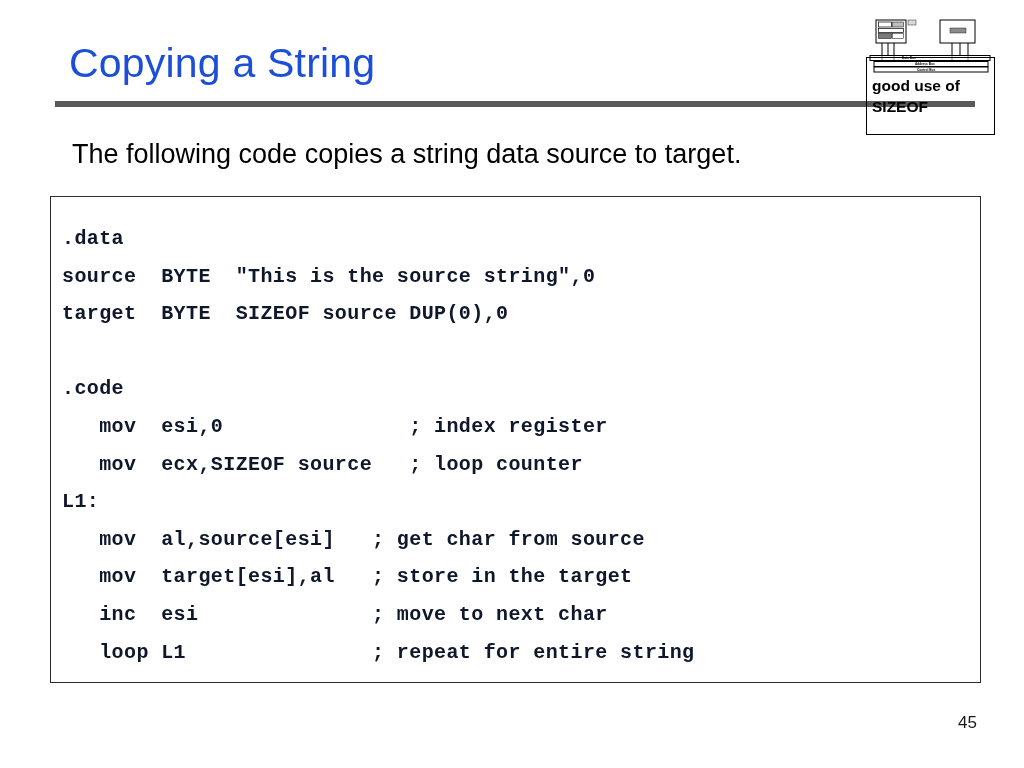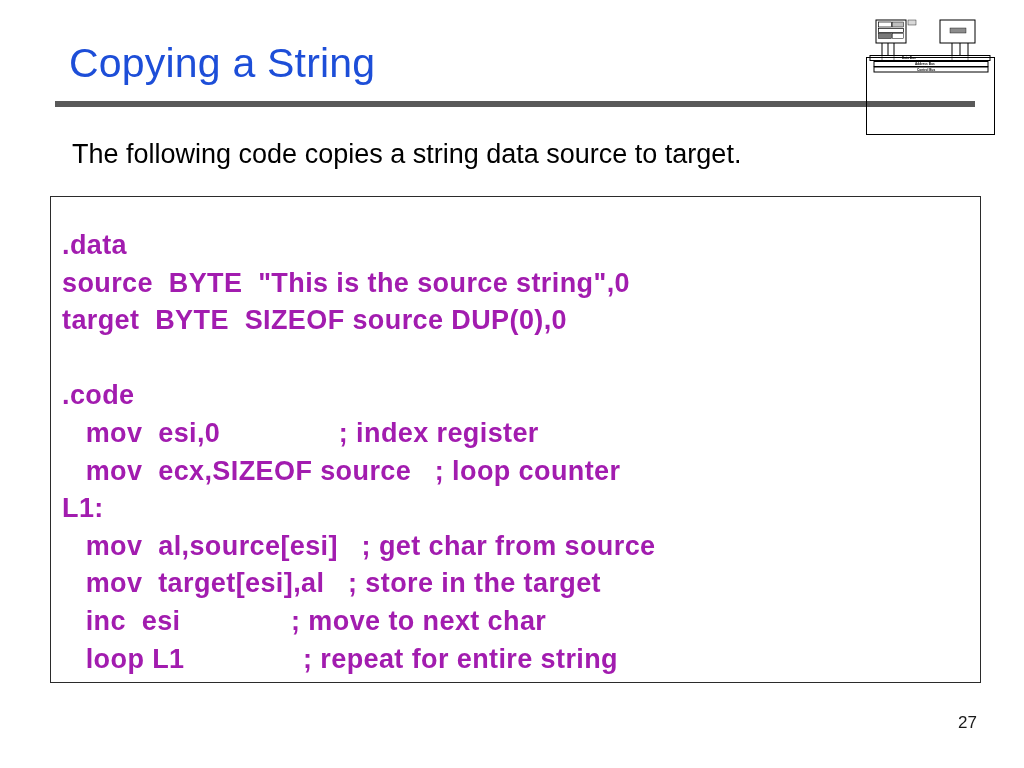--- a/index.html
+++ b/index.html
@@ -98,25 +98,25 @@
     width: 931px;
     height: 487px;
     border: 1.6px solid #2b2b2b;
     background: #ffffff;
     box-sizing: border-box;
   }
   .code-text {
     position: absolute;
     left: 62px;
     top: 200px;
-    font-family: Liberation Sans, sans-serif;
-    font-size: 27px;
+    font-family: Liberation Mono, monospace;
+    font-size: 20px;
     font-weight: bold;
     line-height: 37.6px;
-    color: #a21caf;
+    color: #0f172a;
     white-space: pre;
     letter-spacing: 0.4px;
   }
 
   
   .page-number {
     position: absolute;
     left: 958px;
     top: 713px;
     font-size: 17px;
@@ -167,30 +167,34 @@
       <text x="49" y="56.9" font-family="Liberation Sans, sans-serif" font-size="3.2" font-weight="bold" fill="#000000">Control Bus</text>
 
       <line x1="14" y1="41.5" x2="14" y2="46.5" stroke="#000000" stroke-width="0.5"></line>
       <line x1="26" y1="41.5" x2="26" y2="46.5" stroke="#000000" stroke-width="0.5"></line>
       <line x1="84" y1="41.5" x2="84" y2="46.5" stroke="#000000" stroke-width="0.5"></line>
       <line x1="100" y1="41.5" x2="100" y2="46.5" stroke="#000000" stroke-width="0.5"></line>
     </svg>
   </div>
 
   <div class="callout-box"></div>
+  <div class="callout-text">
+    <div>good use of</div>
+    <div>SIZEOF</div>
+  </div>
 
   <div class="code-box"></div>
   <pre class="code-text">.data
 source  BYTE  "This is the source string",0
 target  BYTE  SIZEOF source DUP(0),0
 
 .code
    mov  esi,0               ; index register
    mov  ecx,SIZEOF source   ; loop counter
 L1:
    mov  al,source[esi]   ; get char from source
    mov  target[esi],al   ; store in the target
    inc  esi              ; move to next char
    loop L1               ; repeat for entire string</pre>
 
-  <div class="page-number">27</div>
+  <div class="page-number">45</div>
 
 </div>
 
 </body></html>

